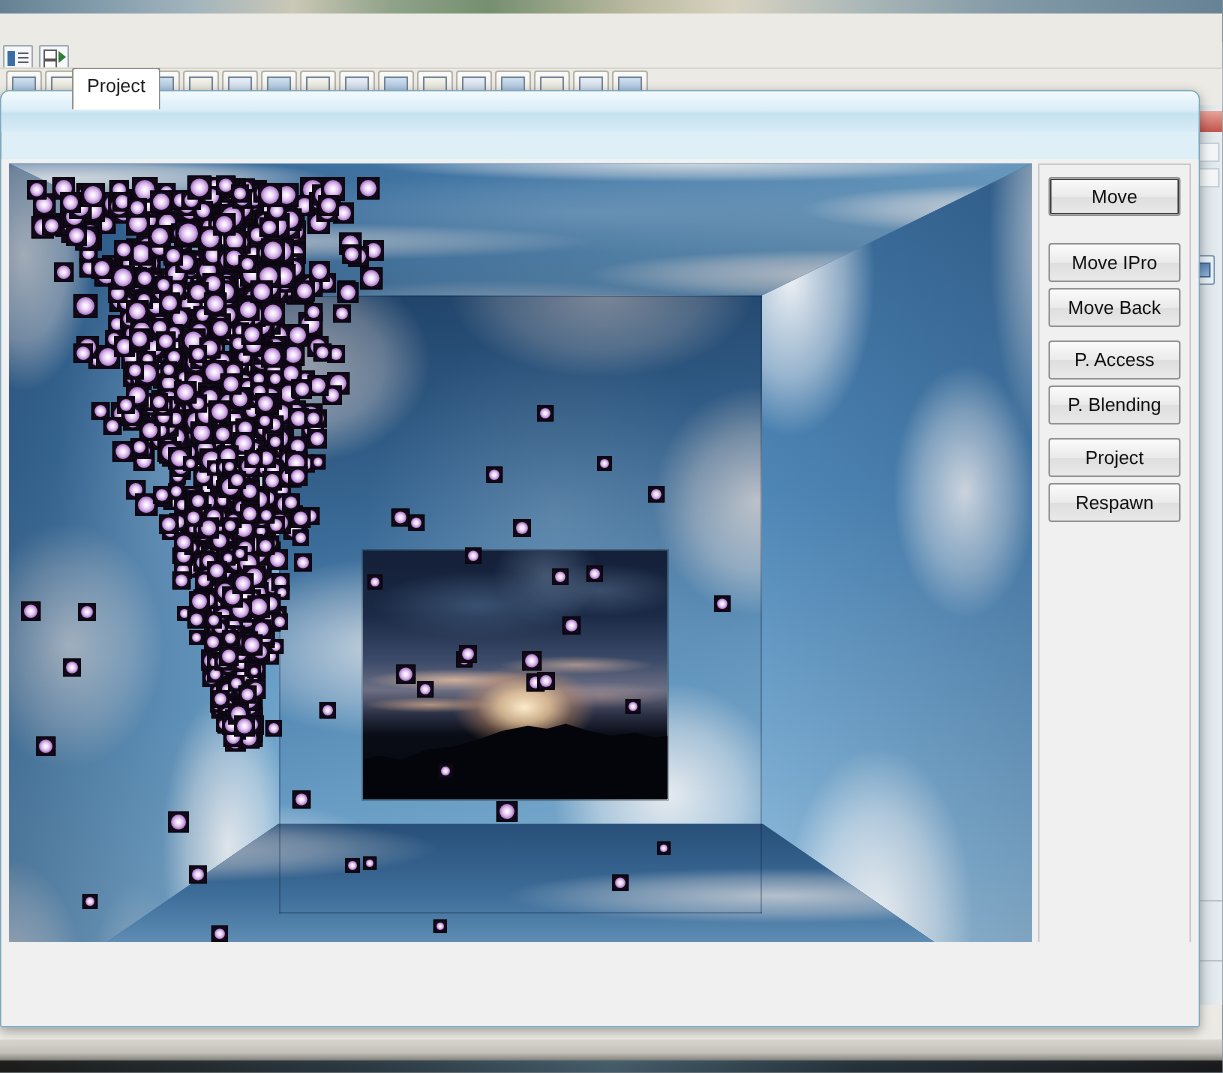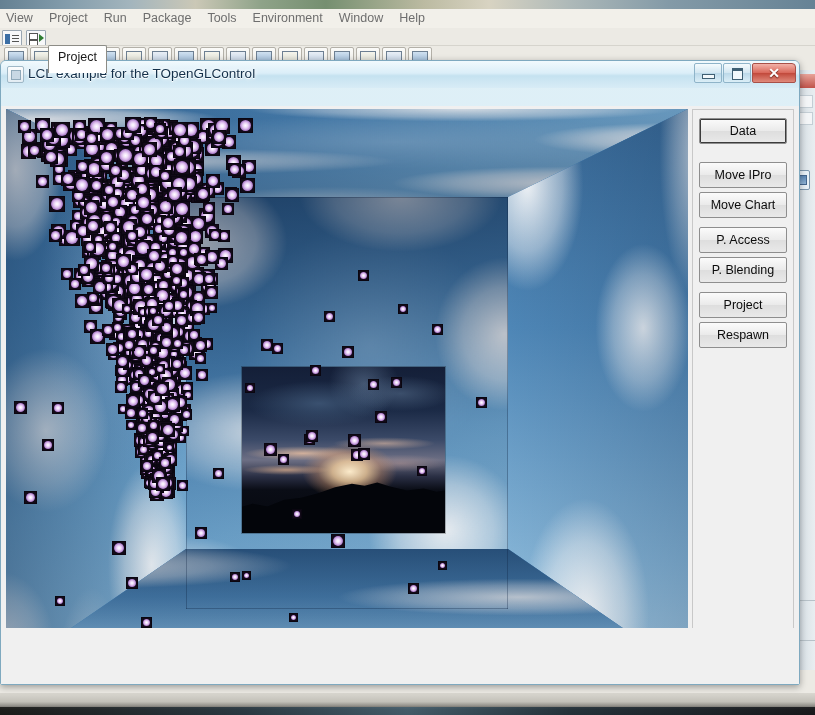--- a/index.html
+++ b/index.html
@@ -358,30 +358,20 @@
   }
 </style>
 </head>
 <body>
 
 <div id="root">
 
   <div class="ide">
     <div class="ide-topstrip"></div>
 
-    <div class="menubar" id="ide-menubar">
-        <div class="menu-item">View</div>
-        <div class="menu-item">Project</div>
-        <div class="menu-item">Run</div>
-        <div class="menu-item">Package</div>
-        <div class="menu-item">Tools</div>
-        <div class="menu-item">Environment</div>
-        <div class="menu-item">Window</div>
-        <div class="menu-item">Help</div>
-      </div>
 
     <div class="toolstrip">
       <div class="tool-icons">
         <div class="tool-ico a"></div>
         <div class="tool-ico b">
           <span class="tool-ico2-arrow"></span>
         </div>
       </div>
       <div class="tabstrip" id="palette-tabs">
           <div class="tab active">Project</div>
@@ -466,35 +456,20 @@
 
     <div class="ide-bottom">
       <div class="ide-bottom-cloud"></div>
     </div>
   </div>
 
   <div class="appwin">
     <div class="appwin-frame"></div>
     <div class="appwin-glass"></div>
 
-    <div class="titlebar">
-      <div class="win-icon"></div>
-      <div class="win-title">LCL example for the TOpenGLControl</div>
-      <div class="win-btns">
-        <div class="win-btn">
-          <span class="wb-min"></span>
-        </div>
-        <div class="win-btn">
-          <span class="wb-max"></span>
-        </div>
-        <div class="win-btn close">
-          <span class="wb-close">✕</span>
-        </div>
-      </div>
-    </div>
 
 
     <div class="appbody">
 
       <div class="glcanvas">
 
         <div class="wall" id="wall-ceil">
           <div class="cloudtex v2"></div>
           <div class="shade"></div>
         </div>
@@ -1725,27 +1700,27 @@
             <div class="p" style="left: 300px; top: 321px; width: 12px; height: 12px;"></div>
             <div class="p" style="left: 342px; top: 325px; width: 13px; height: 13px;"></div>
             <div class="p" style="left: 352px; top: 339px; width: 12px; height: 12px;"></div>
             <div class="p" style="left: 325px; top: 425px; width: 14px; height: 14px;"></div>
             <div class="p" style="left: 272px; top: 345px; width: 11px; height: 11px;"></div>
           </div>
       </div>
 
       <div class="btnpanel" id="button-panel">
           <div class="pbtn focus" style="top: 8px;">
-            <span>Data</span>
+            <span>Move</span>
           </div>
           <div class="pbtn" style="top: 52px;">
             <span>Move IPro</span>
           </div>
           <div class="pbtn" style="top: 82px;">
-            <span>Move Chart</span>
+            <span>Move Back</span>
           </div>
           <div class="pbtn" style="top: 117px;">
             <span>P. Access</span>
           </div>
           <div class="pbtn" style="top: 147px;">
             <span>P. Blending</span>
           </div>
           <div class="pbtn" style="top: 182px;">
             <span>Project</span>
           </div>

